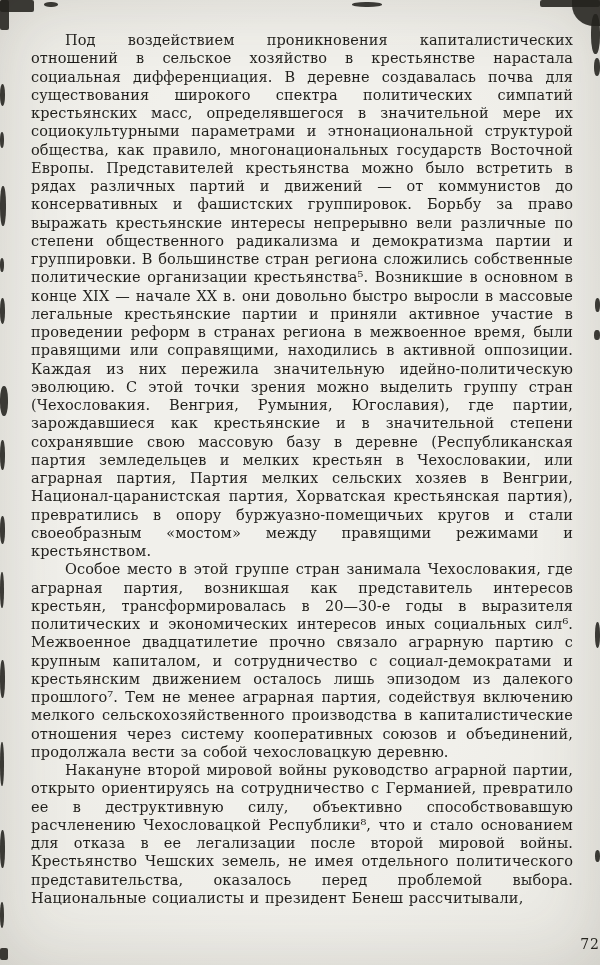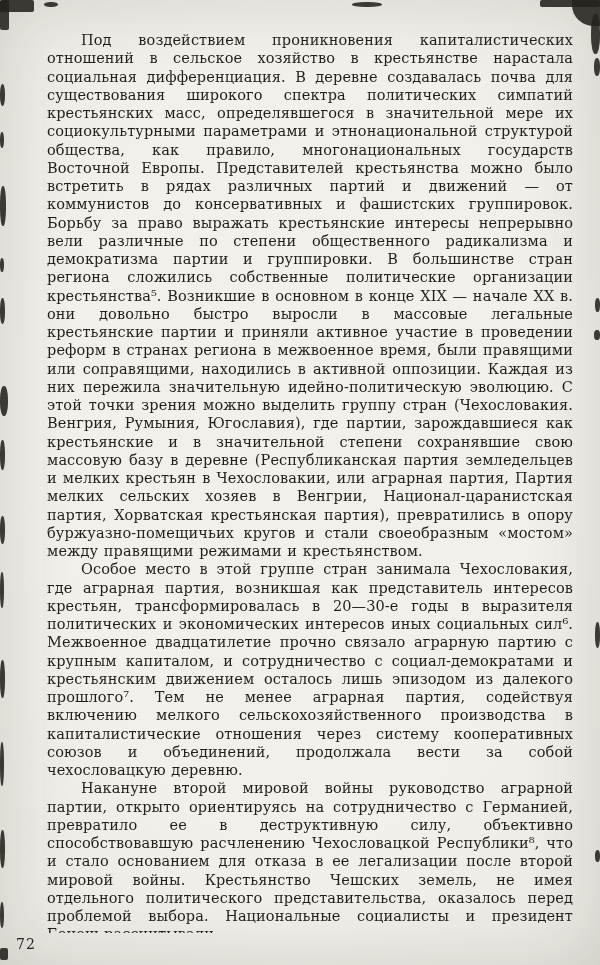--- a/index.html
+++ b/index.html
@@ -21,26 +21,26 @@
     width:542px;
     max-height:902px;
     overflow:hidden;
     font-size:14.5px;
     line-height:18.25px;
     text-align:justify;
     letter-spacing:0.1px;
     word-spacing:0.06em;
     hyphens:auto;
   }
-  .text-block p { text-indent:34px;margin-left:16px; }
+  .text-block p { text-indent:34px; }
 
   .page-number {
     position:absolute;
-    left:16px; right:0; bottom:13px;
-    text-align:left;
+    left:4px; right:0; bottom:13px;
+    text-align:right;
     font-size:14px;
     letter-spacing:1px;
     color:#26251f;
   }
 
   .artifact {
     position:absolute;
     background:#23221e;
     border-radius:45%;
     opacity:0.88;

